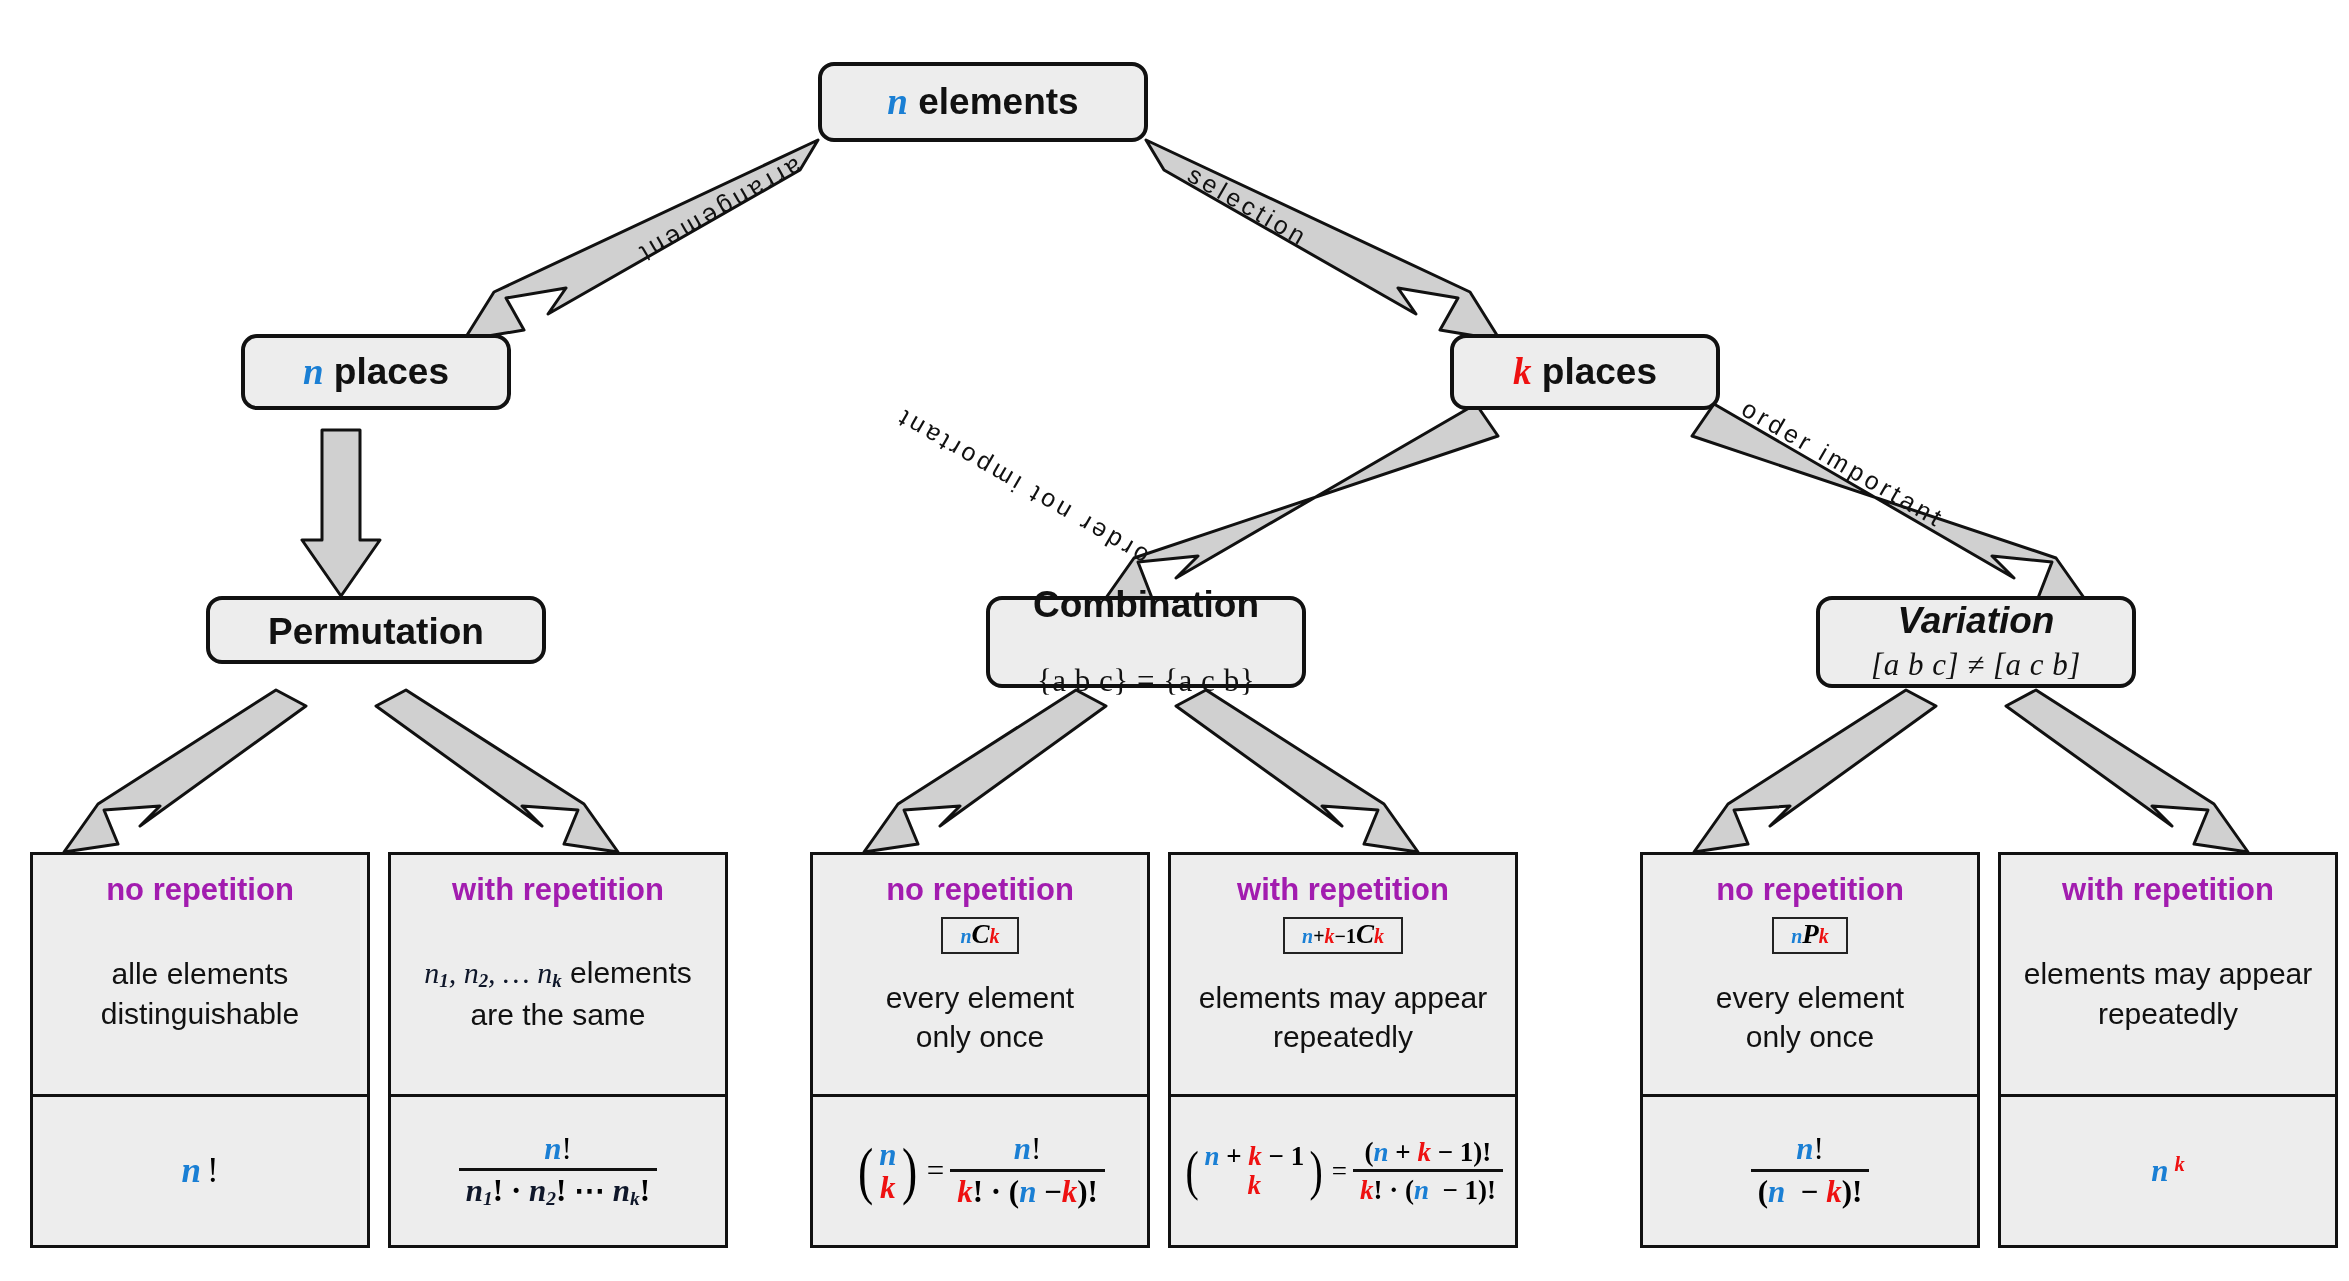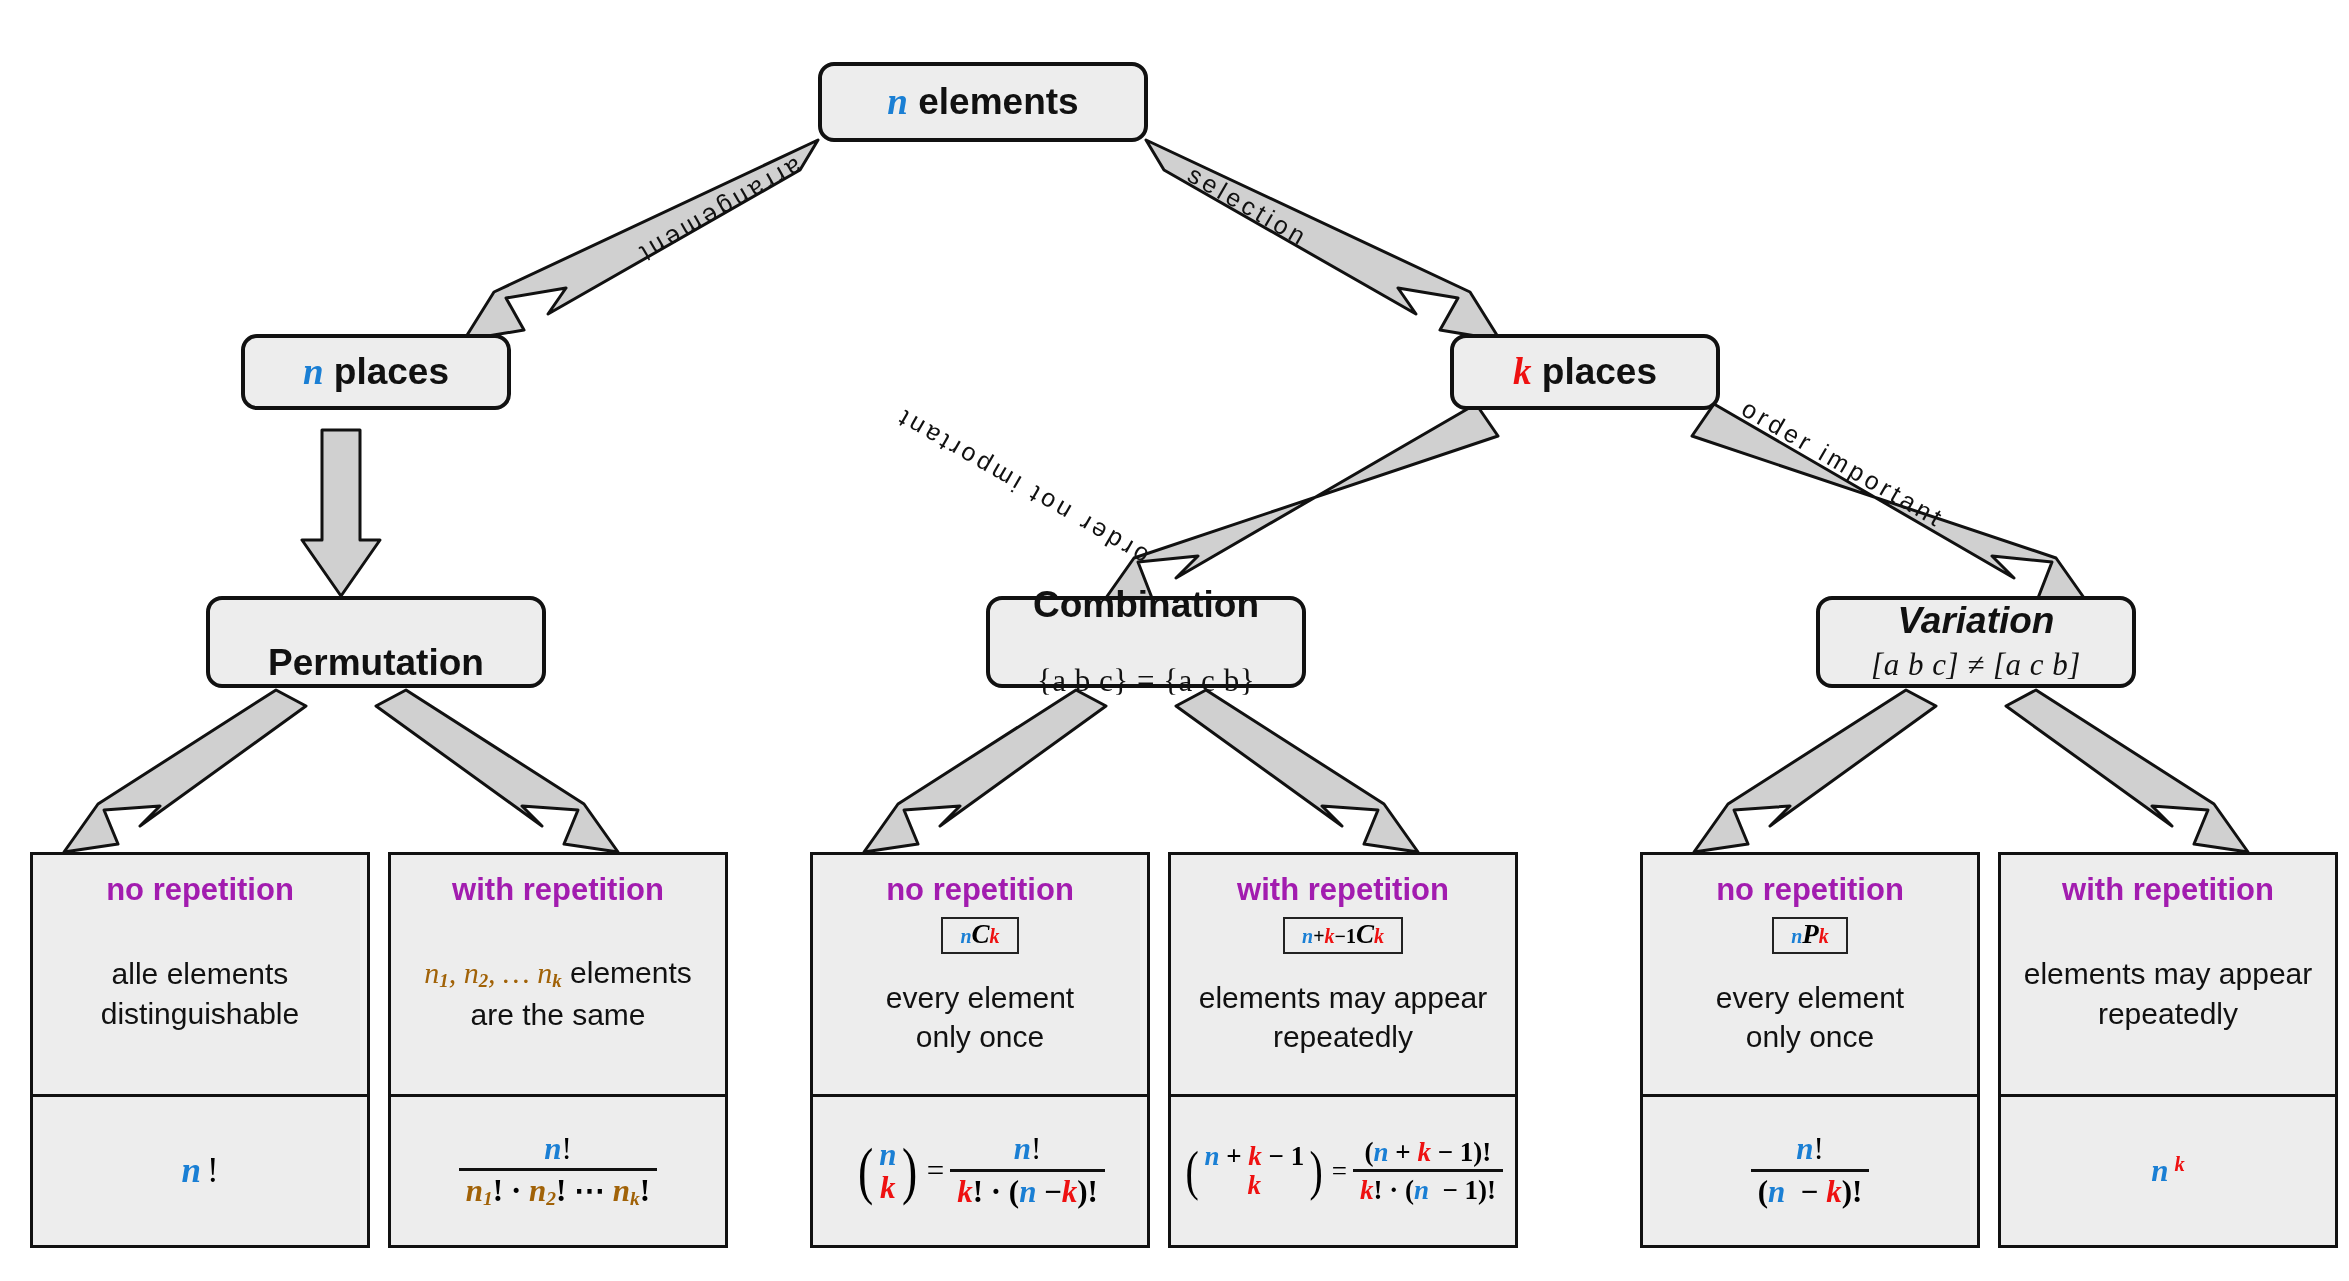--- a/index.html
+++ b/index.html
@@ -42,21 +42,21 @@
   }
   .leaf .bottom{
     border-top:3px solid #111111;height:148px;flex:0 0 148px;
     display:flex;align-items:center;justify-content:center;
     font-family:"Liberation Serif",serif;
   }
 
   
   .blue{color:#1a7fd4;}
   .red{color:#ee1111;}
-  .green{color:#a16207;}
+  .green{color:#0f172a;}
   .mi{font-family:"Liberation Serif",serif;font-style:italic;font-weight:bold;}
   .mb{font-family:"Liberation Serif",serif;font-weight:bold;}
   .mr{font-family:"Liberation Serif",serif;}
   sub{font-size:.63em;vertical-align:-.22em;font-style:italic;font-weight:bold;}
   sup{font-size:.66em;vertical-align:.52em;font-style:italic;font-weight:bold;}
 
   .frac{display:inline-flex;flex-direction:column;align-items:center;
         vertical-align:middle;line-height:1.12;}
   .frac .num{padding:0 7px 2px;}
   .frac .den{border-top:3px solid #111;padding:3px 7px 0;}
@@ -123,21 +123,21 @@
     </div>
   </div>
 
   <div class="node" style="left:1450px;top:334px;width:270px;height:76px;">
     <div class="title">
       <span class="mi red">k</span>
       <span>places</span>
     </div>
   </div>
 
-  <div class="node" style="left:206px;top:596px;width:340px;height:92px;justify-content:flex-end;padding-top:12px;">
+  <div class="node" style="left:206px;top:596px;width:340px;height:68px;justify-content:flex-start;padding-top:12px;">
     <div class="title">Permutation</div>
   </div>
 
   <div class="node" style="left:986px;top:596px;width:320px;height:92px;gap:32px;">
     <div class="title">Combination</div>
     <div class="sub">{a b c} = {a c b}</div>
   </div>
 
   <div class="node" style="left:1816px;top:596px;width:320px;height:92px;font-style:italic;">
     <div class="title">Variation</div>

